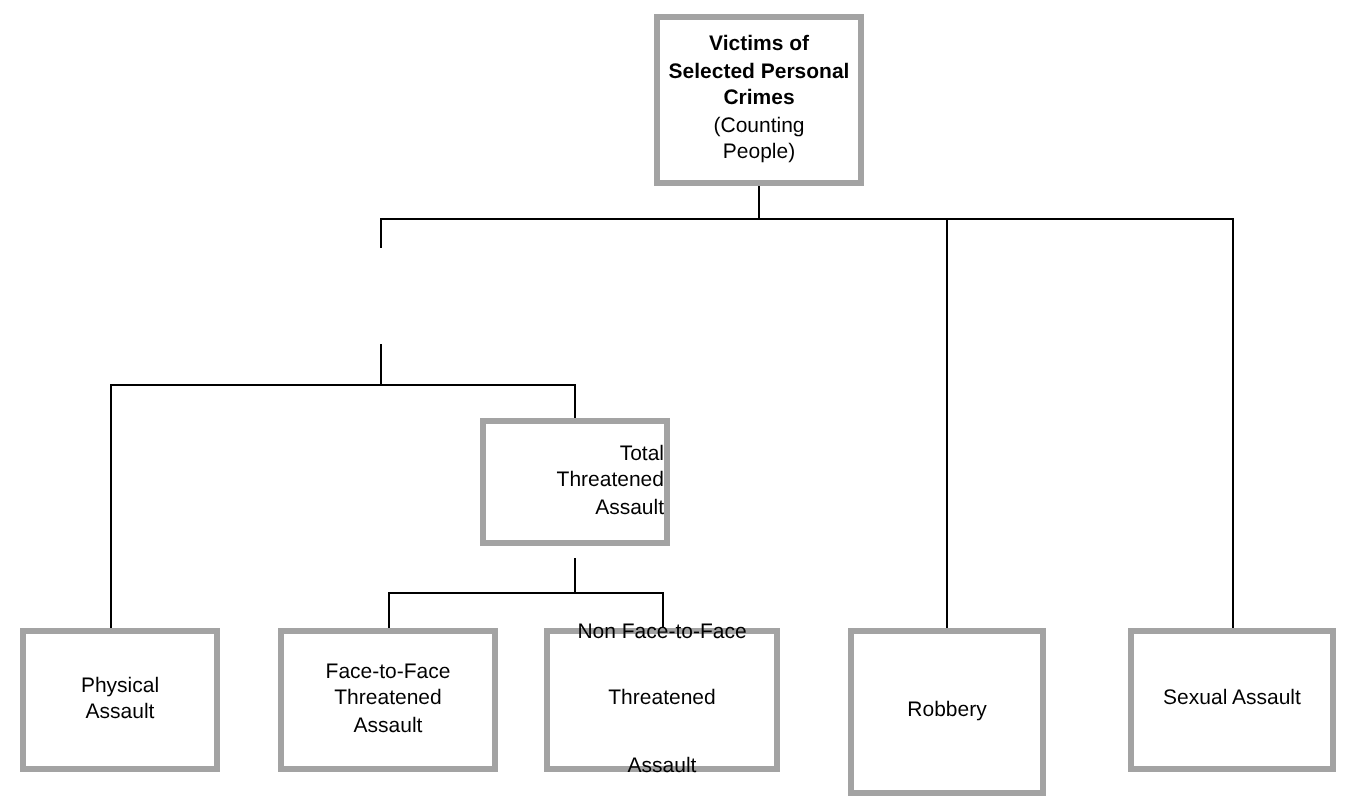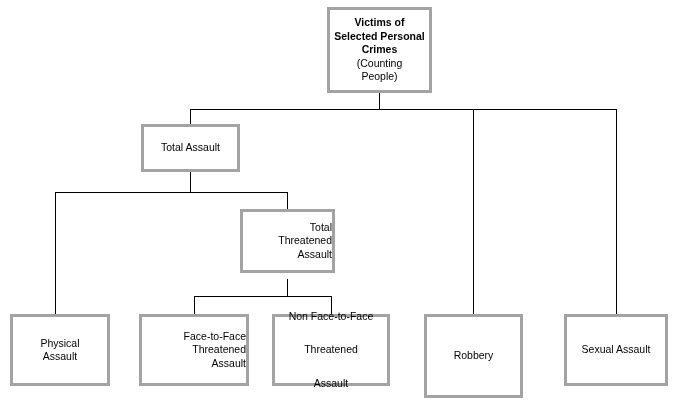--- a/index.html
+++ b/index.html
@@ -82,36 +82,33 @@
   <div class="connector v" style="left:331px; top:296px; height:18px;"></div>
 
   <div class="node root" style="left:327px; top:7px; width:105px; height:86px;">
     <span class="line bold">Victims of</span>
     <span class="line bold">Selected Personal</span>
     <span class="line bold">Crimes</span>
     <span class="line">(Counting</span>
     <span class="line">People)</span>
   </div>
 
-  <div class="node plain" style="left:141px; top:124px; width:99px; height:48px;">
-    <span class="line">Total Assault</span>
-  </div>
 
   <div class="node plain" style="left:240px; top:209px; width:95px; height:64px;align-items:flex-end;">
     <span class="line">Total</span>
     <span class="line">Threatened</span>
     <span class="line">Assault</span>
   </div>
 
   <div class="node plain" style="left:10px; top:314px; width:100px; height:72px;">
     <span class="line">Physical</span>
     <span class="line">Assault</span>
   </div>
 
-  <div class="node plain" style="left:139px; top:314px; width:110px; height:72px;align-items:flex-end;">
+  <div class="node plain" style="left:139px; top:314px; width:110px; height:72px;">
     <span class="line">Face-to-Face</span>
     <span class="line">Threatened</span>
     <span class="line">Assault</span>
   </div>
 
   <div class="node plain" style="left:272px; top:314px; width:118px; height:72px;gap:20px;">
     <span class="line">Non Face-to-Face</span>
     <span class="line">Threatened</span>
     <span class="line">Assault</span>
   </div>

